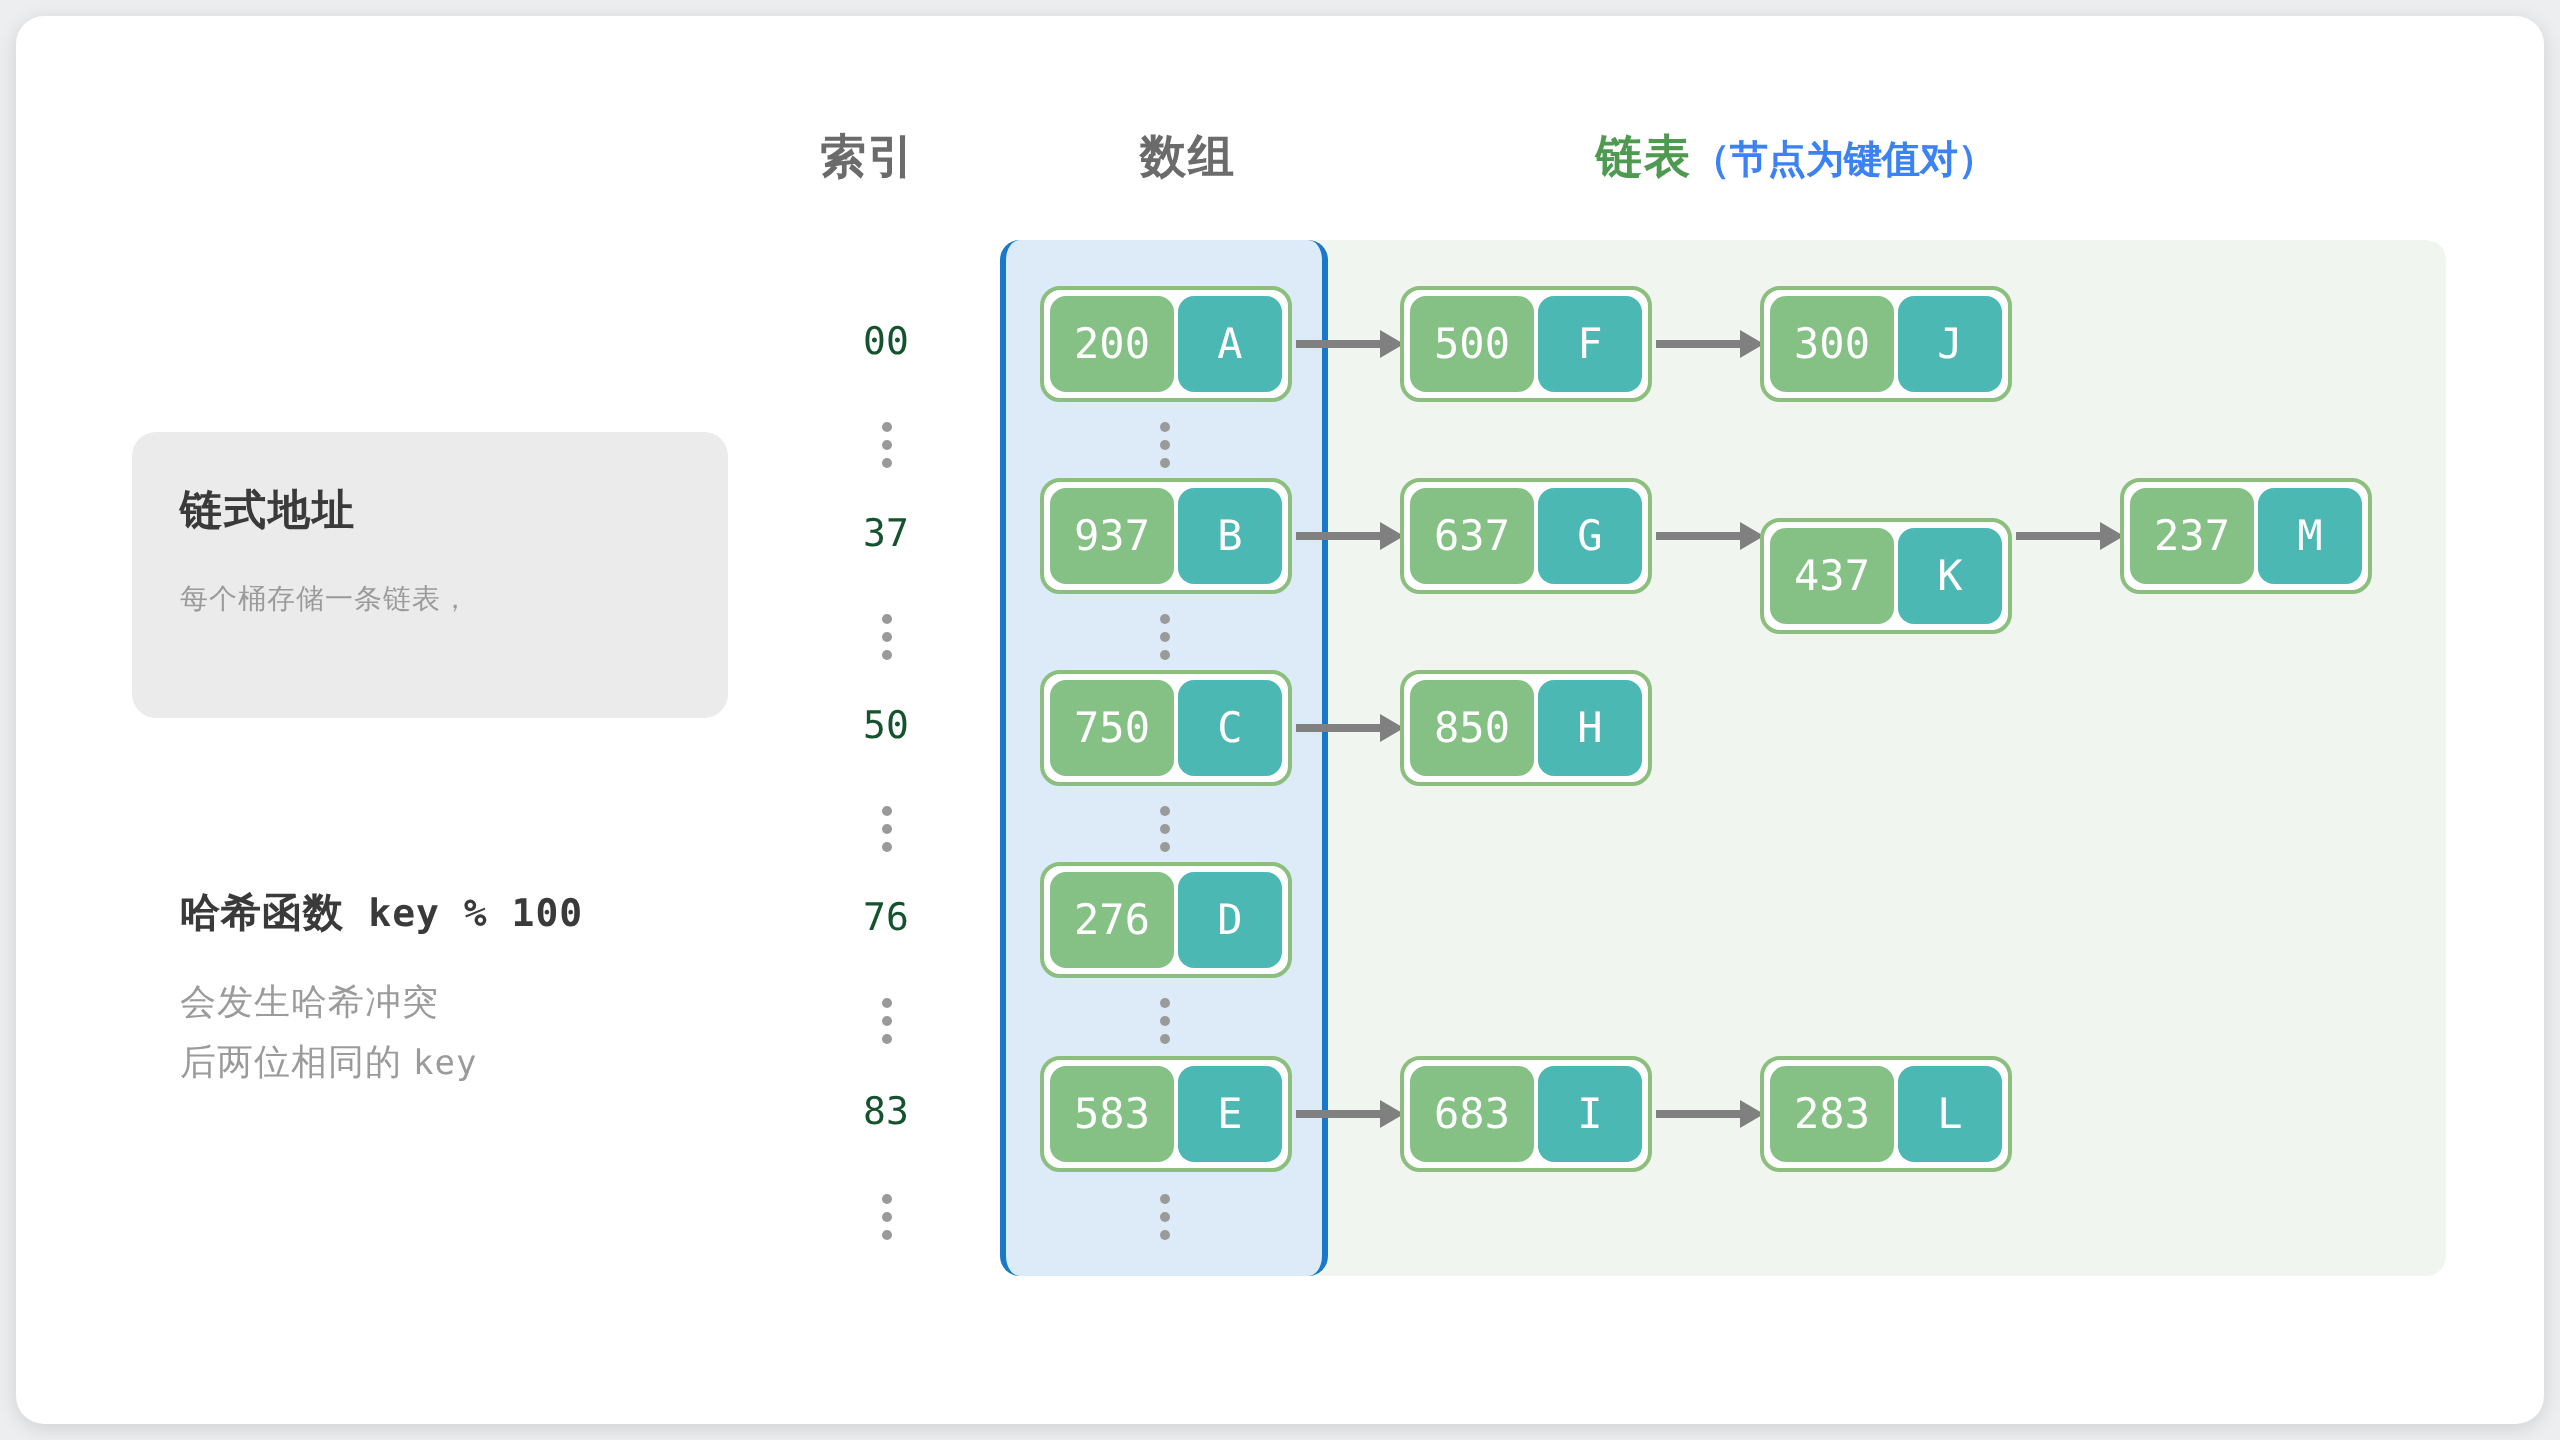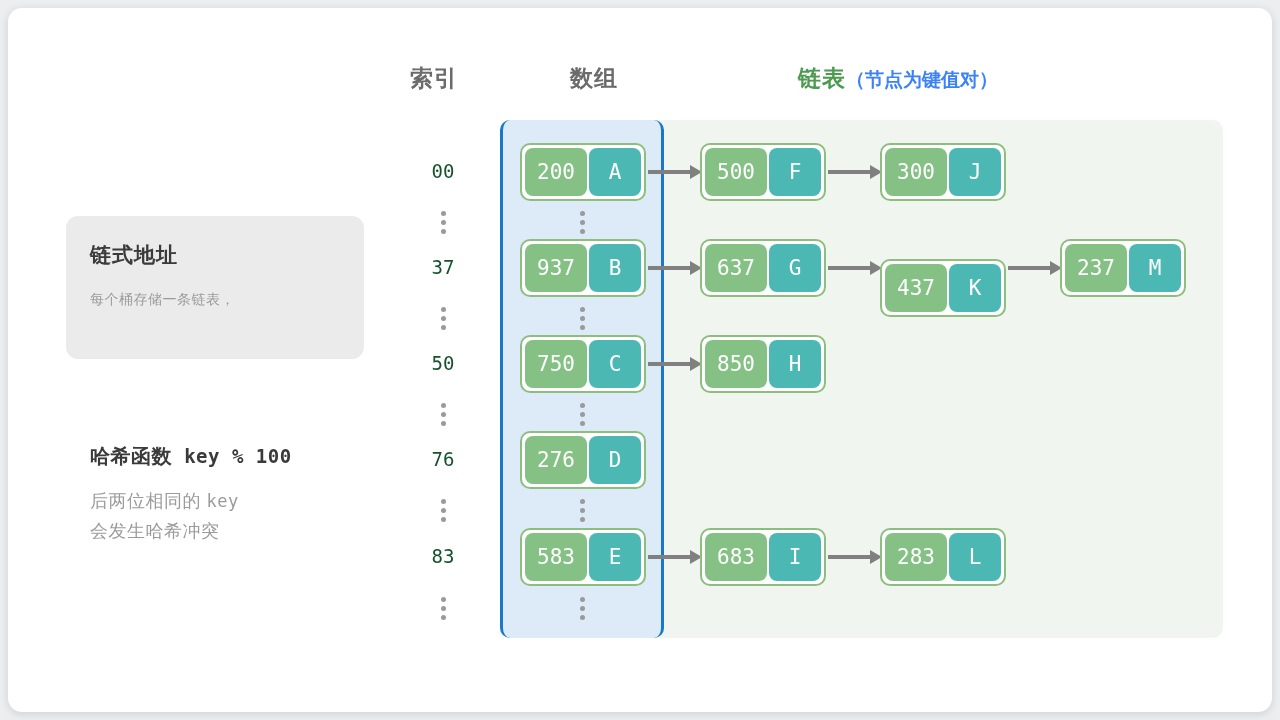--- a/index.html
+++ b/index.html
@@ -217,22 +217,22 @@
   <div class="hdr" id="hdr-list"><span>链表</span><span class="sub">（节点为键值对）</span></div>
 
   <div class="info-card"></div>
   <div class="info-title">链式地址</div>
   <div class="info-body">
     <div>每个桶存储一条链表，</div>
   </div>
 
   <div class="fn-title"><span>哈希函数</span>&nbsp;&nbsp;<span class="mono">key % 100</span></div>
   <div class="fn-body">
+    <div>会发生哈希冲突</div>
     <div><span>后两位相同的</span>&nbsp;<span class="mono">key</span></div>
-    <div>会发生哈希冲突</div>
   </div>
 
   <div class="list-panel"></div>
   <div class="array-panel"></div>
 
   <div id="mount">
       <div class="idx" style="top: 152px;">00</div>
       <div class="node" style="left: 512px; top: 135px;">
         <div class="cell key">200</div>
         <div class="cell val">A</div>

